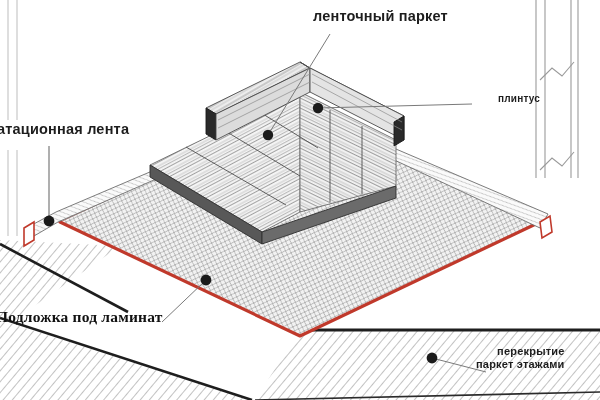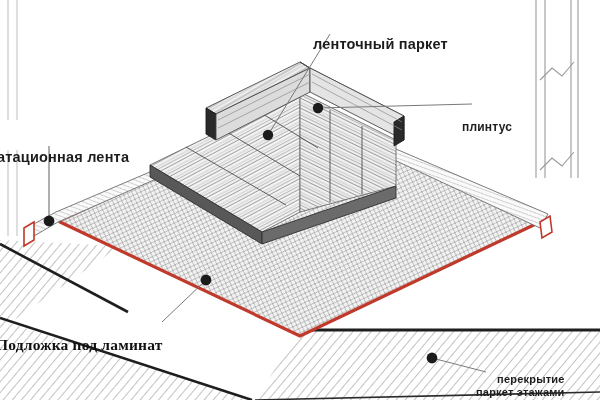--- a/index.html
+++ b/index.html
@@ -15,29 +15,28 @@
   #stage svg{position:absolute;top:0;left:0;}
 
   .lbl{
     position:absolute;
     font-family:"Liberation Sans", sans-serif;
     font-weight:bold;
     color:#1d1d1d;
     white-space:nowrap;
     letter-spacing:.2px;
     line-height:1.15;
-    margin-top:28px;
   }
   .lbl-serif{
     font-family:"Liberation Serif", serif;
     font-weight:bold;
     color:#111;
   }
   #label-parquet{left:313px;top:8px;font-size:14.5px;}
-  #label-plinth{left:462px;top:93px;font-size:12px;}
+  #label-plinth{left:498px;top:93px;font-size:10px;}
   #label-tape{left:-12px;top:121px;font-size:14.5px;}
   #label-underlay{left:-4px;top:308px;font-size:15.5px;}
   #label-slab{left:476px;top:345px;font-size:11px;text-align:right;}
   #label-slab span{display:block;}
 </style>
 </head>
 <body>
 
 <div id="stage">
 

